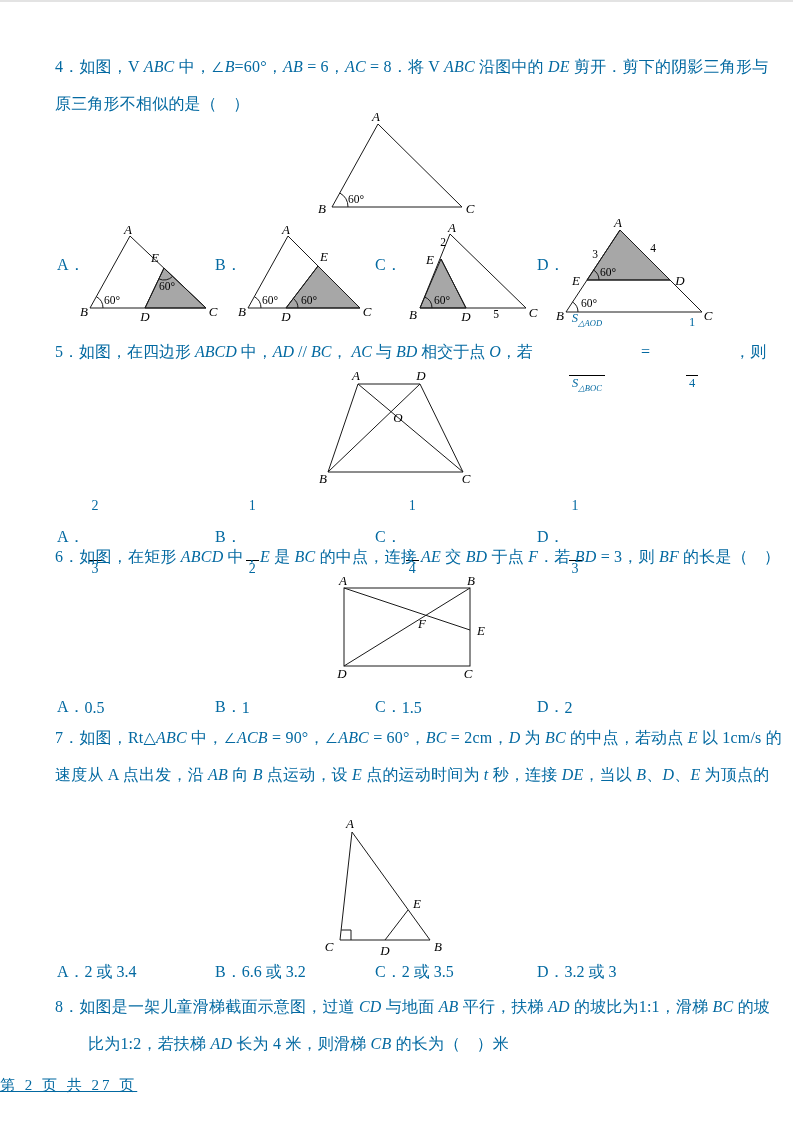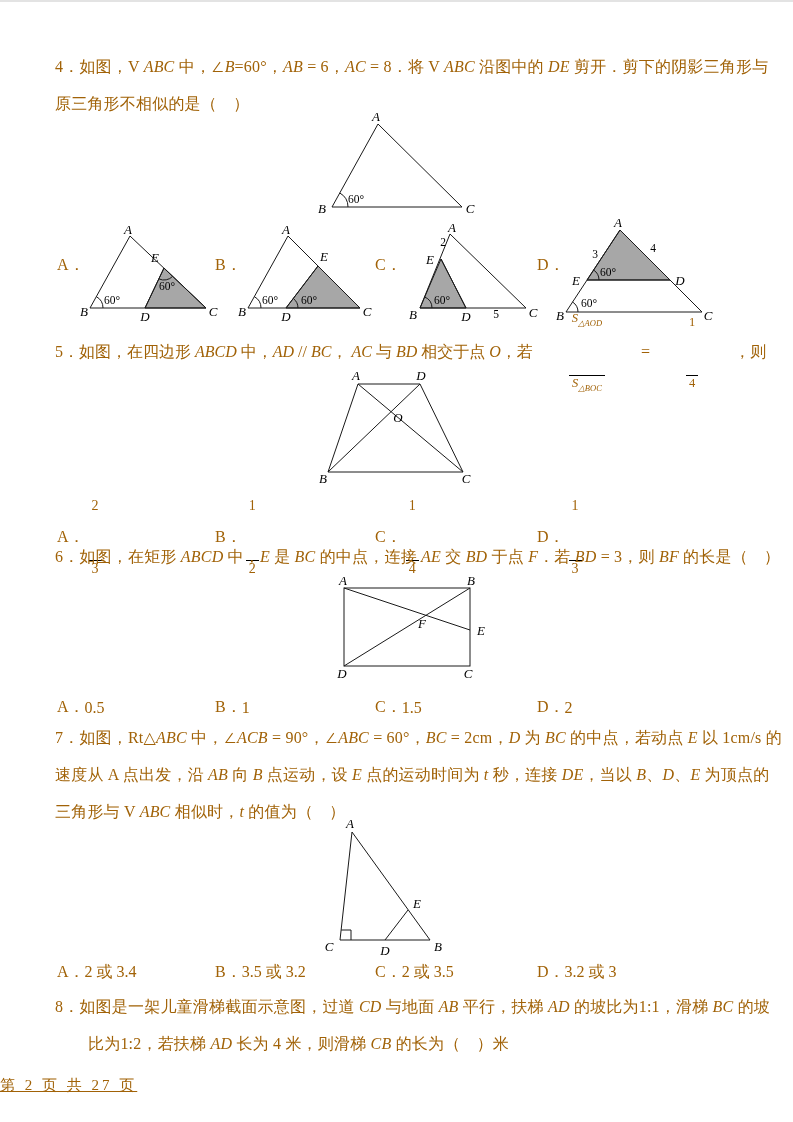--- a/index.html
+++ b/index.html
@@ -1,17 +1,17 @@
 <!DOCTYPE html>
 <html><head>
 <meta charset="utf-8">
 <style>
   html,body{margin:0;padding:0;background:#fff;}
   .page{position:relative;width:793px;height:1122px;background:#ffffff;overflow:hidden;
-        font-family:"Liberation Serif",serif;color:#a16207;}
+        font-family:"Liberation Serif",serif;color:#0369a1;}
   .toprule{position:absolute;top:0;left:0;right:0;height:2px;background:#e3e3e3;}
   .tline{position:absolute;white-space:nowrap;font-size:16px;letter-spacing:0.2px;}
   .it{font-style:italic;}
   .rg{font-style:normal;}
   sub.subs{font-size:8.5px;font-style:italic;}
   .flexline{position:absolute;display:flex;align-items:center;white-space:nowrap;font-size:16px;gap:32px;}
   .opt-item{position:absolute;display:flex;align-items:center;white-space:nowrap;font-size:16px;}
   .frac{display:inline-flex;flex-direction:column;line-height:1.12;
         font-size:12.5px;margin:0 4px;}
   .frac .num,.frac .den{padding:0 3px;text-align:center;}
@@ -194,40 +194,39 @@
     <span>C．</span>
     <span>1.5</span>
   </div>
   <div class="opt-item" style="left:537px;top:697px;">
     <span>D．</span>
     <span>2</span>
   </div>
 
   <div class="tline" style="left:55px;top:728px;"><span class="rg">7．如图，Rt△</span><span class="it">ABC</span><span class="rg"> 中，∠</span><span class="it">ACB</span><span class="rg"> = 90°，∠</span><span class="it">ABC</span><span class="rg"> = 60°，</span><span class="it">BC</span><span class="rg"> = 2cm，</span><span class="it">D</span><span class="rg"> 为 </span><span class="it">BC</span><span class="rg"> 的中点，若动点 </span><span class="it">E</span><span class="rg"> 以 1cm/s 的</span></div>
   <div class="tline" style="left:55px;top:765px;"><span class="rg">速度从 A 点出发，沿 </span><span class="it">AB</span><span class="rg"> 向 </span><span class="it">B</span><span class="rg"> 点运动，设 </span><span class="it">E</span><span class="rg"> 点的运动时间为 </span><span class="it">t</span><span class="rg"> 秒，连接 </span><span class="it">DE</span><span class="rg">，当以 </span><span class="it">B</span><span class="rg">、</span><span class="it">D</span><span class="rg">、</span><span class="it">E</span><span class="rg"> 为顶点的</span></div>
-  <div class="tline" style="left:55px;top:802px;"><span class="rg">三角形与 </span><span class="rg">V </span><span class="it">ABC</span><span class="rg"> 相似时，</span><span class="it">t</span><span class="rg"> 的值为（　）</span></div>
 
   <svg class="fig" style="left:300px;top:818px;" width="160" height="140" viewBox="0 0 160 140">
     <path class="ln" d="M52,14 L40,122 L130,122 Z"></path>
     <path class="ln" d="M85,122 L108,92"></path>
     <path class="ln" d="M41.2,112 L51,112 L51,122"></path>
     <text x="50" y="10" text-anchor="middle">A</text>
     <text x="29" y="133" text-anchor="middle">C</text>
     <text x="138" y="133" text-anchor="middle">B</text>
     <text x="85" y="137" text-anchor="middle">D</text>
     <text x="117" y="90" text-anchor="middle">E</text>
   </svg>
 
   <div class="opt-item" style="left:57px;top:962px;">
     <span>A．</span>
     <span>2 或 3.4</span>
   </div>
   <div class="opt-item" style="left:215px;top:962px;">
     <span>B．</span>
-    <span>3.5 或 3.2</span>
+    <span>6.6 或 3.2</span>
   </div>
   <div class="opt-item" style="left:375px;top:962px;">
     <span>C．</span>
     <span>2 或 3.5</span>
   </div>
   <div class="opt-item" style="left:537px;top:962px;">
     <span>D．</span>
     <span>3.2 或 3</span>
   </div>
 

